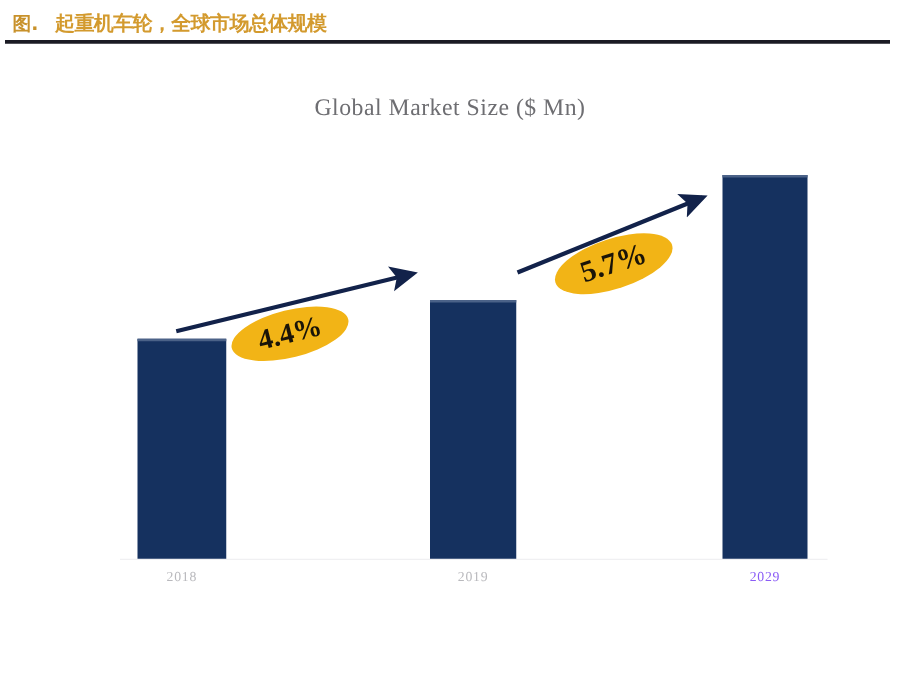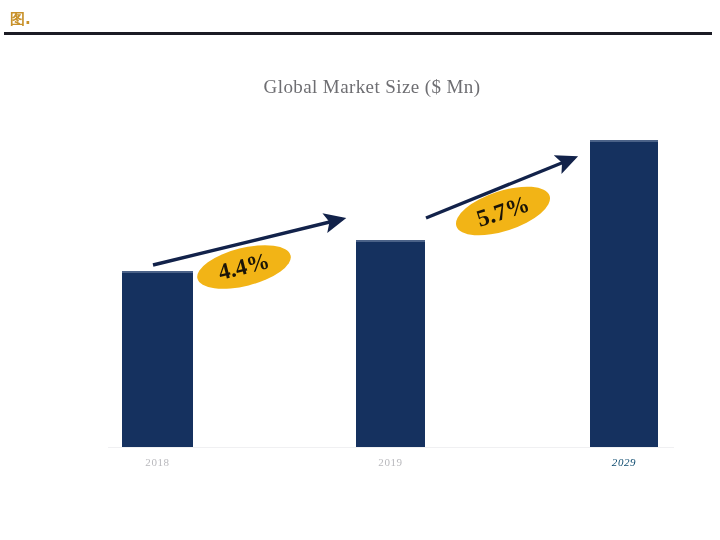--- a/index.html
+++ b/index.html
@@ -54,21 +54,21 @@
     left: 4px;
     top: 32px;
     width: 708px;
     height: 3px;
     background: #1b1b24;
   }
 
   
   #chart {
     position: absolute;
-    left: 12px;
+    left: 0;
     top: 36px;
     width: 640px;
     height: 504px;
     background: #ffffff;
   }
   #chart-title {
     position: absolute;
     left: 0;
     top: 40px;
     width: 720px;
@@ -152,38 +152,39 @@
     pointer-events: none;
   }
 </style>
 </head>
 <body>
 
 <div id="page">
 
   <div id="header">
     <div id="header-label">图.</div>
+    <div id="header-title">起重机车轮，全球市场总体规模</div>
     <div id="header-rule"></div>
   </div>
 
   <div id="chart">
 
     <div id="chart-title" style="color: rgb(110, 110, 114);">Global Market Size ($ Mn)</div>
 
     <div id="plot">
 
       <div id="baseline"></div>
 
       <div class="bar" style="left: 110px; top: 235px; width: 71px; height: 176px; background: rgb(21, 49, 95); border-top-color: rgb(75, 98, 136);"></div>
       <div class="bar" style="left: 344px; top: 204px; width: 69px; height: 207px; background: rgb(21, 49, 95); border-top-color: rgb(75, 98, 136);"></div>
       <div class="bar" style="left: 578px; top: 104px; width: 68px; height: 307px; background: rgb(21, 49, 95); border-top-color: rgb(75, 98, 136);"></div>
 
       <div class="xlabel" style="left: 110px; top: 420px; width: 71px; color: rgb(185, 185, 189);">2018</div>
       <div class="xlabel" style="left: 344px; top: 420px; width: 69px; color: rgb(185, 185, 189);">2019</div>
-      <div class="xlabel" style="left: 578px; top: 420px; width: 68px; color: #0c4a6e; font-style: italic;">2029</div>
+      <div class="xlabel" style="left: 578px; top: 420px; width: 68px; color: #8b5cf6;">2029</div>
 
       <svg class="arrow-svg" viewBox="0 0 720 504" xmlns="http://www.w3.org/2000/svg">
         <defs>
           <marker id="ah" markerWidth="7" markerHeight="7" refX="5.2" refY="3" orient="auto" markerUnits="strokeWidth">
             <path d="M0,0 L6.5,3 L0,6 L1.4,3 Z" fill="#12224a"></path>
           </marker>
         </defs>
         <line x1="141" y1="229" x2="330" y2="183" stroke="#12224a" stroke-width="3.4" marker-end="url(#ah)"></line>
         <line x1="414" y1="182" x2="562" y2="122" stroke="#12224a" stroke-width="3.4" marker-end="url(#ah)"></line>
       </svg>

